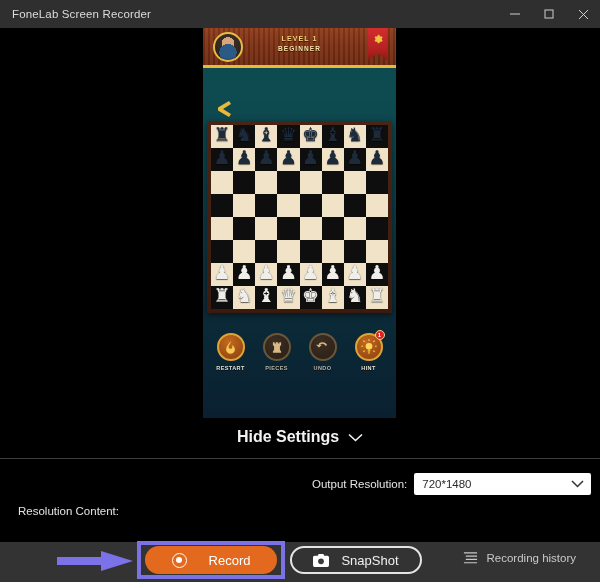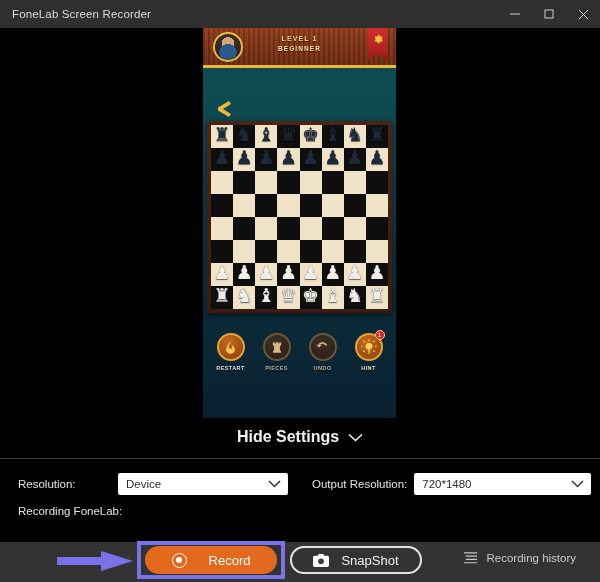--- a/index.html
+++ b/index.html
@@ -471,34 +471,23 @@
   </div>
 
   <div id="hide-settings">
     <span id="hide-settings-label">Hide Settings</span>
     <svg width="15" height="9" viewBox="0 0 15 9">
       <path d="M1 1.5 L7.5 7.5 L14 1.5" fill="none" stroke="#f2f2f2" stroke-width="1.6"></path>
     </svg>
   </div>
   <div id="divider"></div>
 
-  <div class="srow" id="row-resolution">
-    <span class="slabel" id="lbl-resolution">Resolution:</span>
-    <div class="select" id="sel-resolution">
-      <span>Device</span>
-      <span class="chev">
-        <svg width="13" height="8" viewBox="0 0 13 8">
-            <path d="M1 1 L6.5 6.5 L12 1" fill="none" stroke="currentColor" stroke-width="1.5"></path>
-          </svg>
-      </span>
-    </div>
-  </div>
 
   <div class="srow" id="row-content">
-    <span class="slabel" id="lbl-content">Recording FoneLab:</span>
+    <span class="slabel" id="lbl-content">Resolution Content:</span>
   </div>
 
   <div class="srow" id="row-output">
     <span class="slabel" id="lbl-output">Output Resolution:</span>
     <div class="select" id="sel-output">
       <span>720*1480</span>
       <span class="chev">
         <svg width="13" height="8" viewBox="0 0 13 8">
             <path d="M1 1 L6.5 6.5 L12 1" fill="none" stroke="currentColor" stroke-width="1.5"></path>
           </svg>

